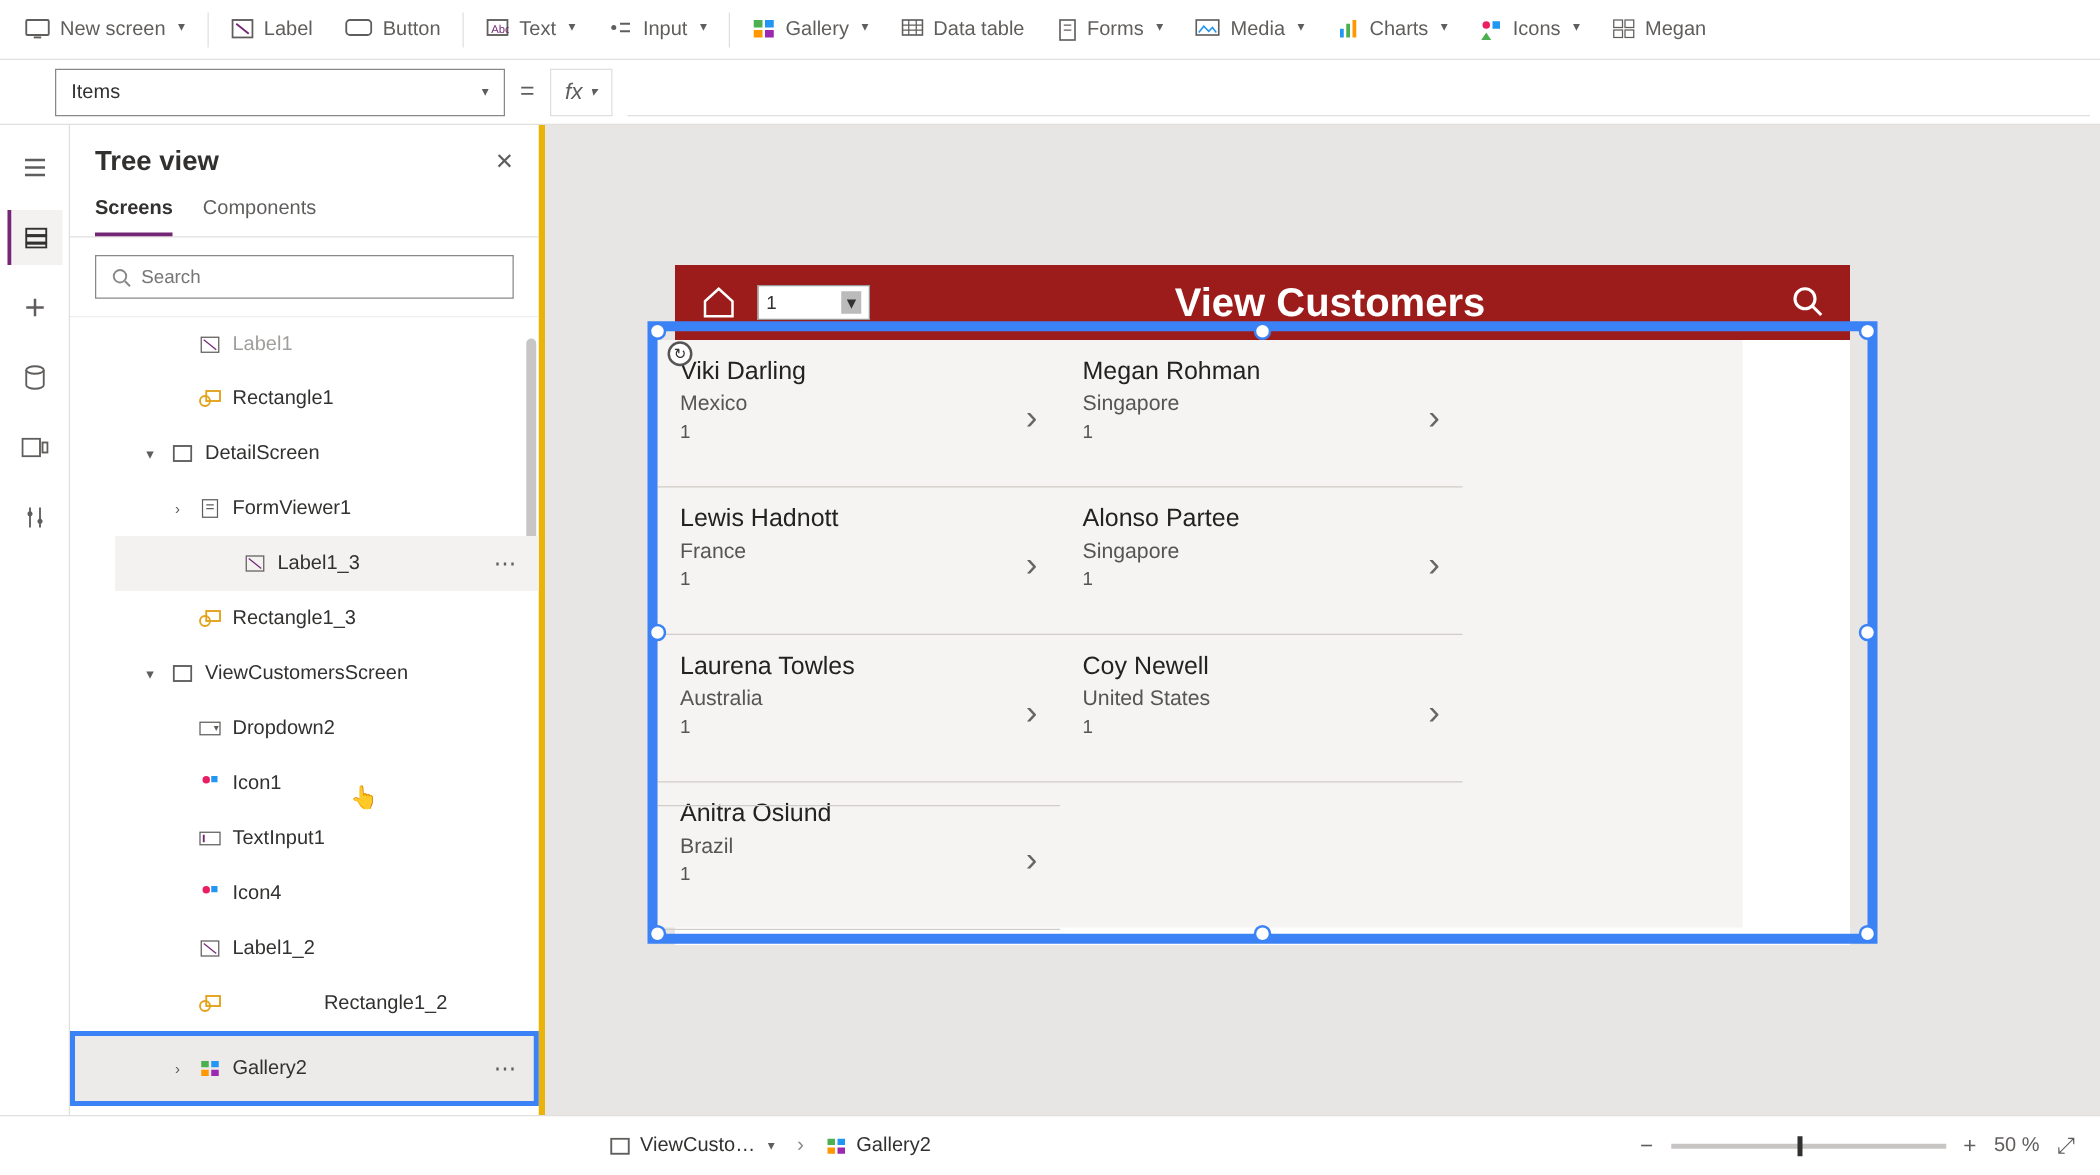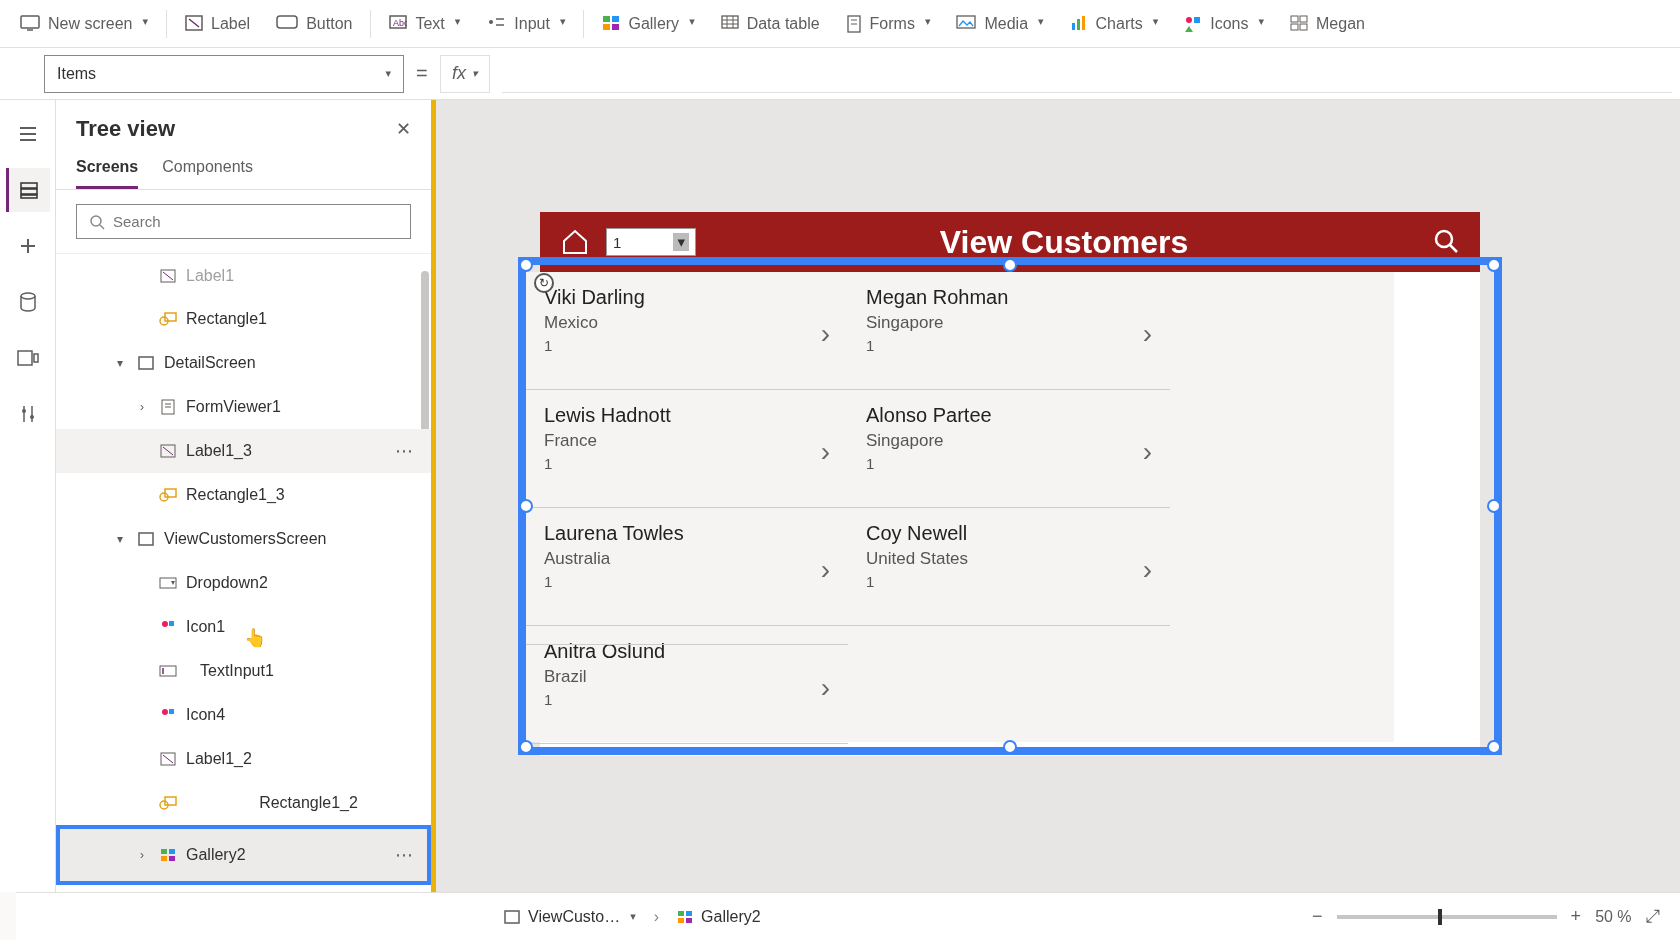--- a/index.html
+++ b/index.html
@@ -32,21 +32,21 @@
 .tree-title { font-size: 22px; font-weight: 600; }
 .tree-close { font-size: 18px; color: #605e5c; cursor: pointer; }
 .tree-tabs { display: flex; gap: 24px; padding: 0 20px; border-bottom: 1px solid #e1dfdd; }
 .tree-tab { padding: 8px 0 10px 0; font-size: 16px; color: #605e5c; cursor: pointer; }
 .tree-tab.active { color: #323130; font-weight: 600; border-bottom: 3px solid #742774; }
 .tree-search { margin: 14px 20px; }
 .tree-search-box { display: flex; align-items: center; gap: 8px; border: 1px solid #8a8886; padding: 8px 12px; justify-content: space-between; }
 .tree-search-box input { border: none; outline: none; flex: 1; font-size: 15px; }
 .tree-list { flex: 1; overflow-y: auto; position: relative; }
 .tree-row { display: flex; align-items: center; height: 44px; cursor: pointer; position: relative; }
-.tree-row.hover { background: #f3f2f1; }
+.tree-row.hover { background: #f3f2f1; margin-left: 36px; }
 .tree-row.selected-hl { outline: 4px solid #3b82f6; outline-offset: -4px; background: #edebe9; }
 .tree-caret { width: 16px; display: flex; justify-content: center; color: #605e5c; font-size: 12px; }
 .tree-icon { width: 20px; height: 20px; display: flex; align-items: center; justify-content: center; margin: 0 8px; }
 .tree-label { flex: 1; font-size: 16px; color: #323130; }
 .tree-more { font-size: 18px; color: #605e5c; padding-right: 16px; letter-spacing: 2px; }
 .scroll-thumb { position: absolute; right: 2px; top: 18px; width: 8px; height: 200px; background: #c8c6c4; border-radius: 4px; }
 .cursor-hand { position:absolute; left:188px; top:198px; pointer-events:none; font-size:18px; color:#222;}
 
 
 .canvas-area { flex: 1; background: #e8e6e4; position: relative; overflow: hidden; }
@@ -69,21 +69,21 @@
 .gallery-body { position:absolute; left: 90px; top: 172px; width: 868px; height: 470px; background:#f5f4f3;}
 .gallery-grid { display:flex; flex-wrap:wrap;}
 .gallery-cell{ width: 322px; height:118px; border-bottom:1px solid #d0ccc8; border-right:0; padding:14px 18px; position:relative;}
 .g-name{font-size:20px; font-weight:500; color:#222;}
 .g-sub{font-size:17px; color:#555; margin-top:4px;}
 .g-num{font-size:15px; color:#555; margin-top:4px;}
 .g-arrow{position:absolute; right:18px; top:46px; font-size:28px; color:#666;}
 .thin-line{width:322px;height:1px;background:#d0ccc8;margin-top:0;}
 
 
-.footer { position: fixed; bottom: 0; left: 16px; right: 0; height: 48px; border-top: 1px solid #e1dfdd; background: #fff; display: flex; align-items: center; padding: 0; }
+.footer { position: fixed; bottom: 0; left: 0; right: 0; height: 48px; border-top: 1px solid #e1dfdd; background: #fff; display: flex; align-items: center; padding: 0; }
 .breadcrumb { display:flex; align-items:center; gap:10px; margin-left: 480px;}
 .bc-item{display:flex;align-items:center;gap:8px;padding:6px 8px;font-size:16px;color:#323130;}
 .bc-sep{color:#888;font-size:16px;}
 .footer-zoom{display:flex;align-items:center;gap:14px;margin-left:auto;margin-right:20px;}
 .zoom-track{width:220px;height:4px;background:#c8c6c4;position:relative;}
 .zoom-thumb{position:absolute;left:46%;top:-6px;width:4px;height:16px;background:#323130;}
 .zl{font-size:18px;color:#605e5c;cursor:pointer;}
 .zoom-val{font-size:16px;color:#605e5c;}
 .fit-btn{font-size:18px;color:#605e5c;cursor:pointer;}
 
@@ -393,21 +393,21 @@
       <div class="tree-row" style="padding-left:94px;">
         <span class="tree-icon">
             <svg width="16" height="16">
               <circle cx="5" cy="5" r="3" fill="#e91e63"></circle>
               <rect x="9" y="2" width="5" height="5" fill="#2196f3"></rect>
             </svg>
           </span>
         <span class="tree-label">Icon1</span>
       </div>
 
-      <div class="tree-row" style="padding-left:94px;gap:14px;">
+      <div class="tree-row" style="padding-left:94px;">
         <span class="tree-icon">
             <svg width="18" height="12">
               <rect x="1" y="1" width="16" height="10" fill="none" stroke="#605e5c"></rect>
               <line x1="4" y1="3" x2="4" y2="9" stroke="#742774" stroke-width="1.5"></line>
             </svg>
           </span>
         <span class="tree-label">TextInput1</span>
       </div>
 
       <div class="tree-row" style="padding-left:94px;">

